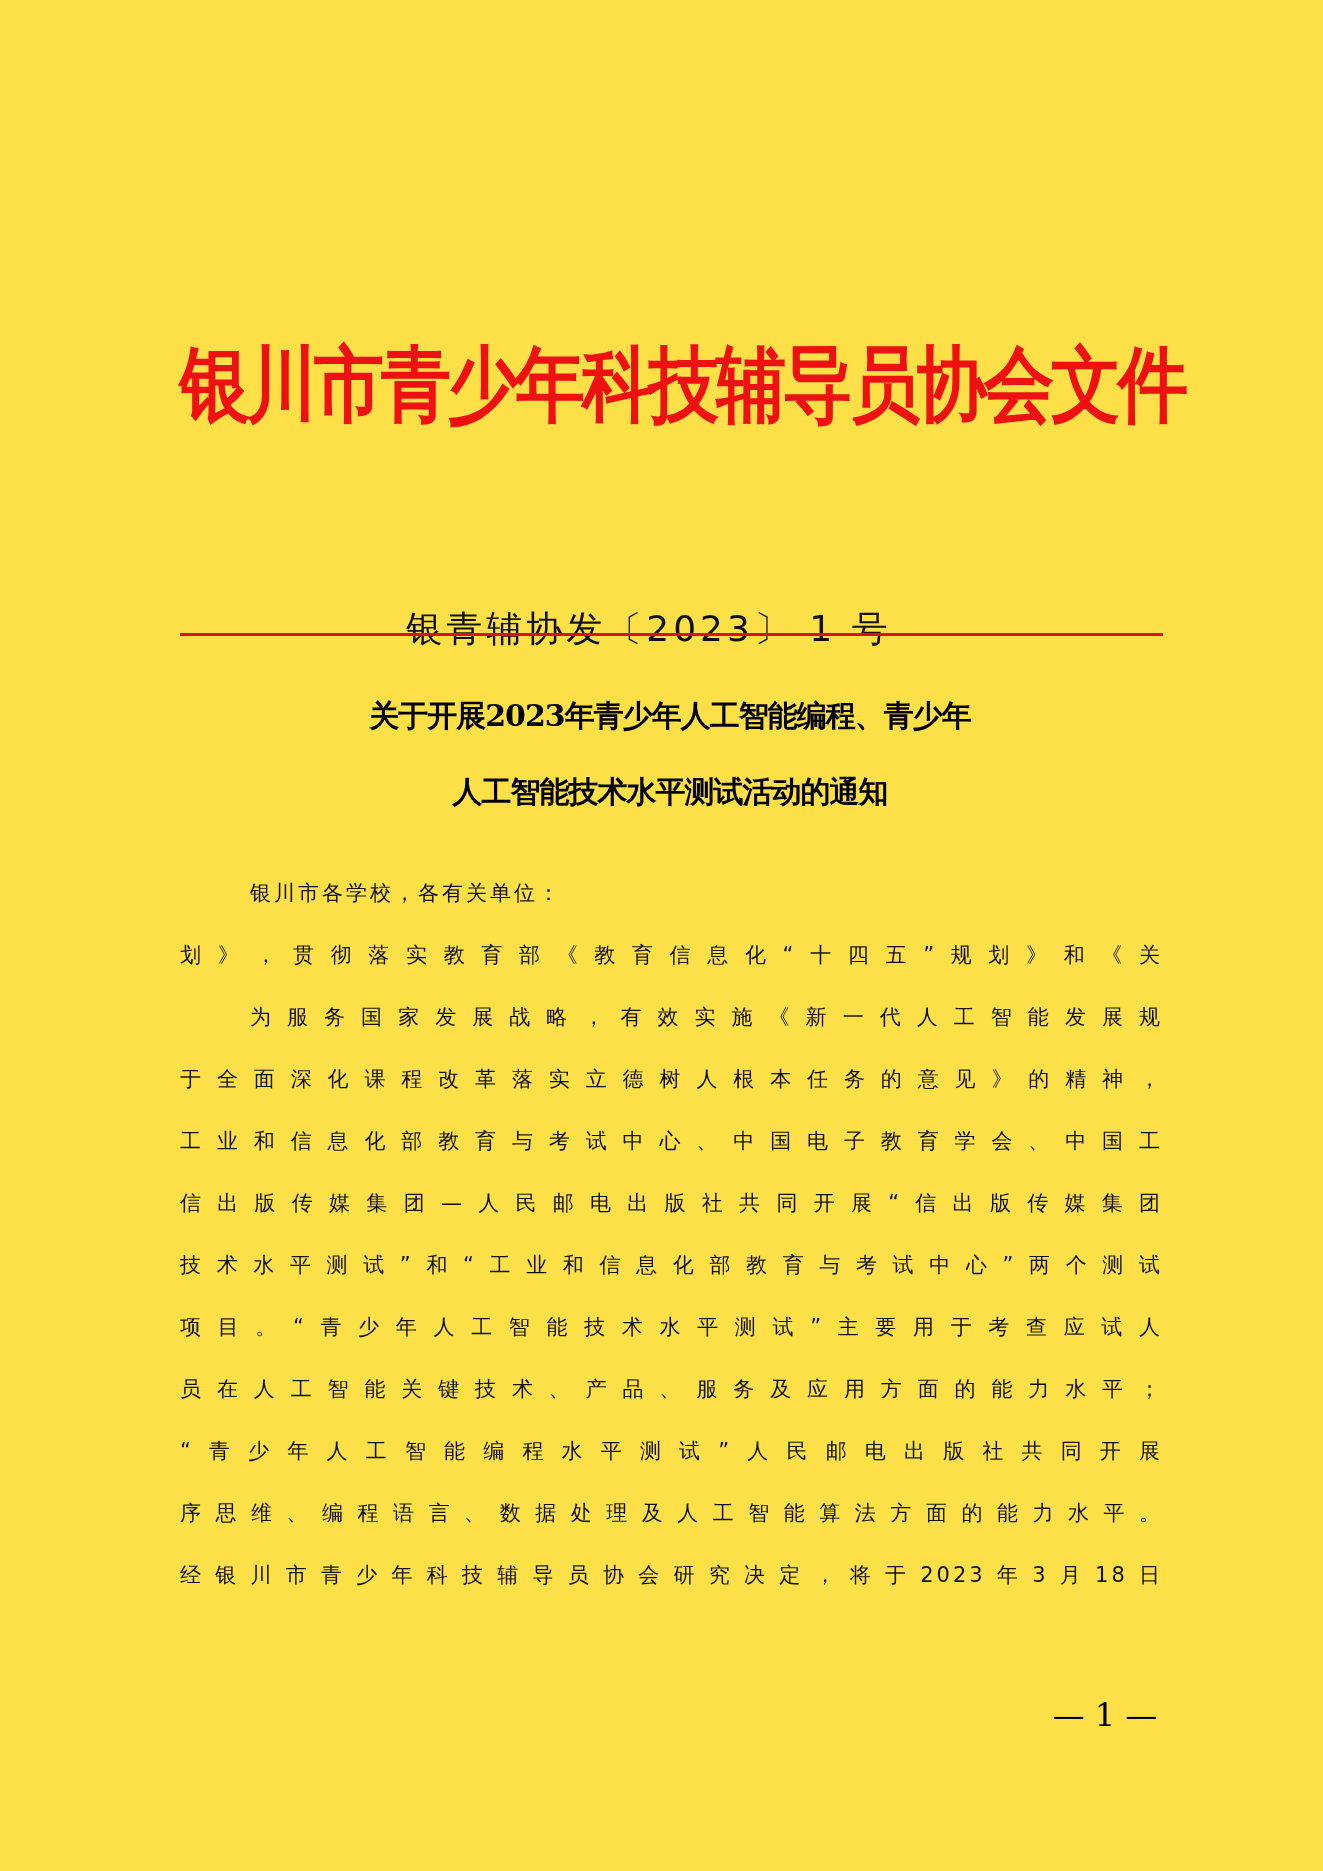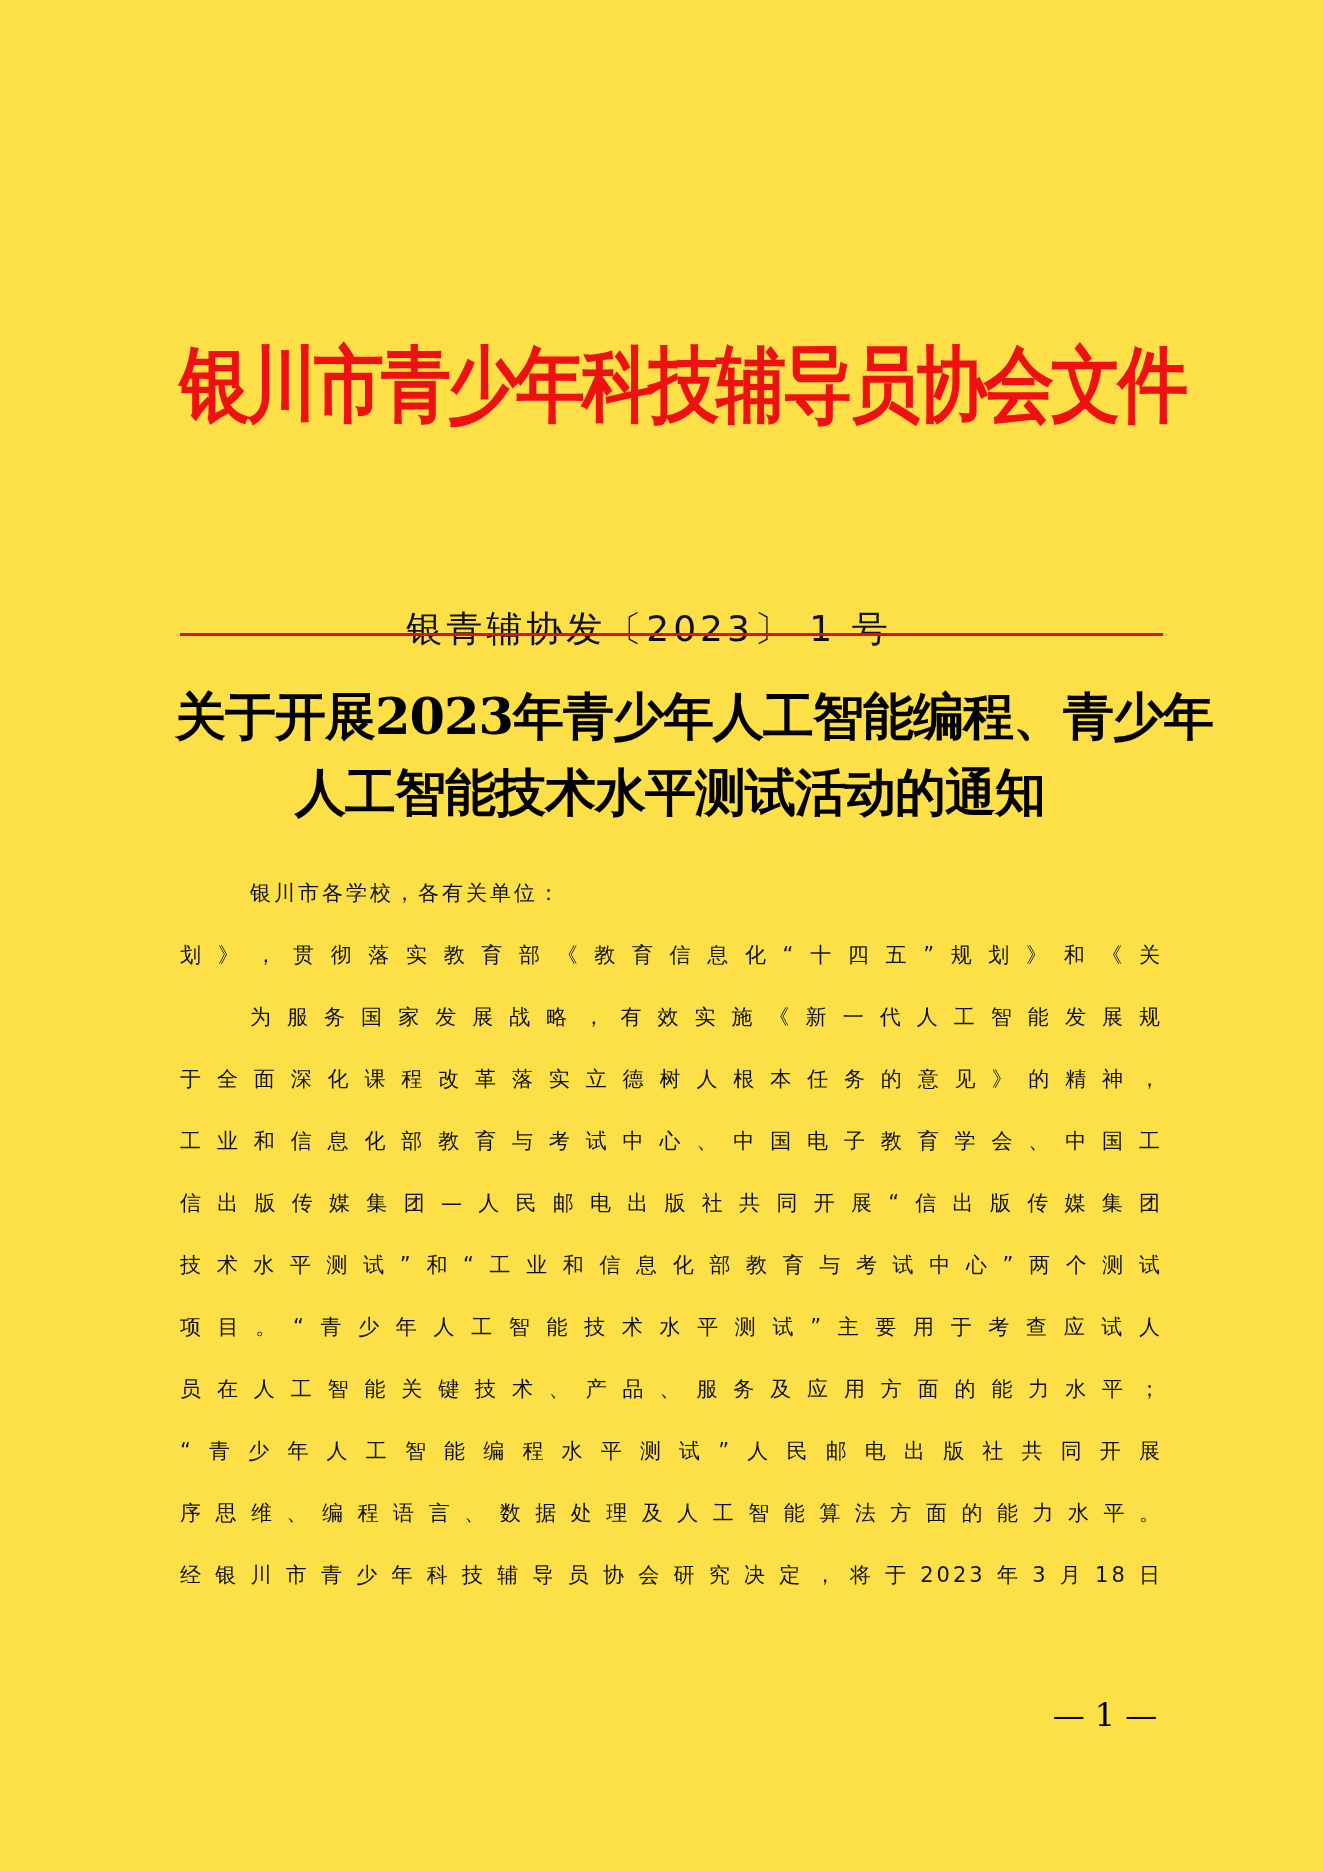--- a/index.html
+++ b/index.html
@@ -62,21 +62,21 @@
     background: #dd1111;
   }
   .doc-title {
     position: absolute;
     left: 175px;
     top: 678px;
     width: 990px;
     text-align: center;
     font-family: "DejaVu Serif", serif;
     font-weight: bold;
-    font-size: 51px;
+    font-size: 30px;
     line-height: 76px;
     letter-spacing: -1px;
     color: #000;
   }
   .doc-title .line {
     display: block;
     white-space: nowrap;
   }
   .body-text {
     position: absolute;

